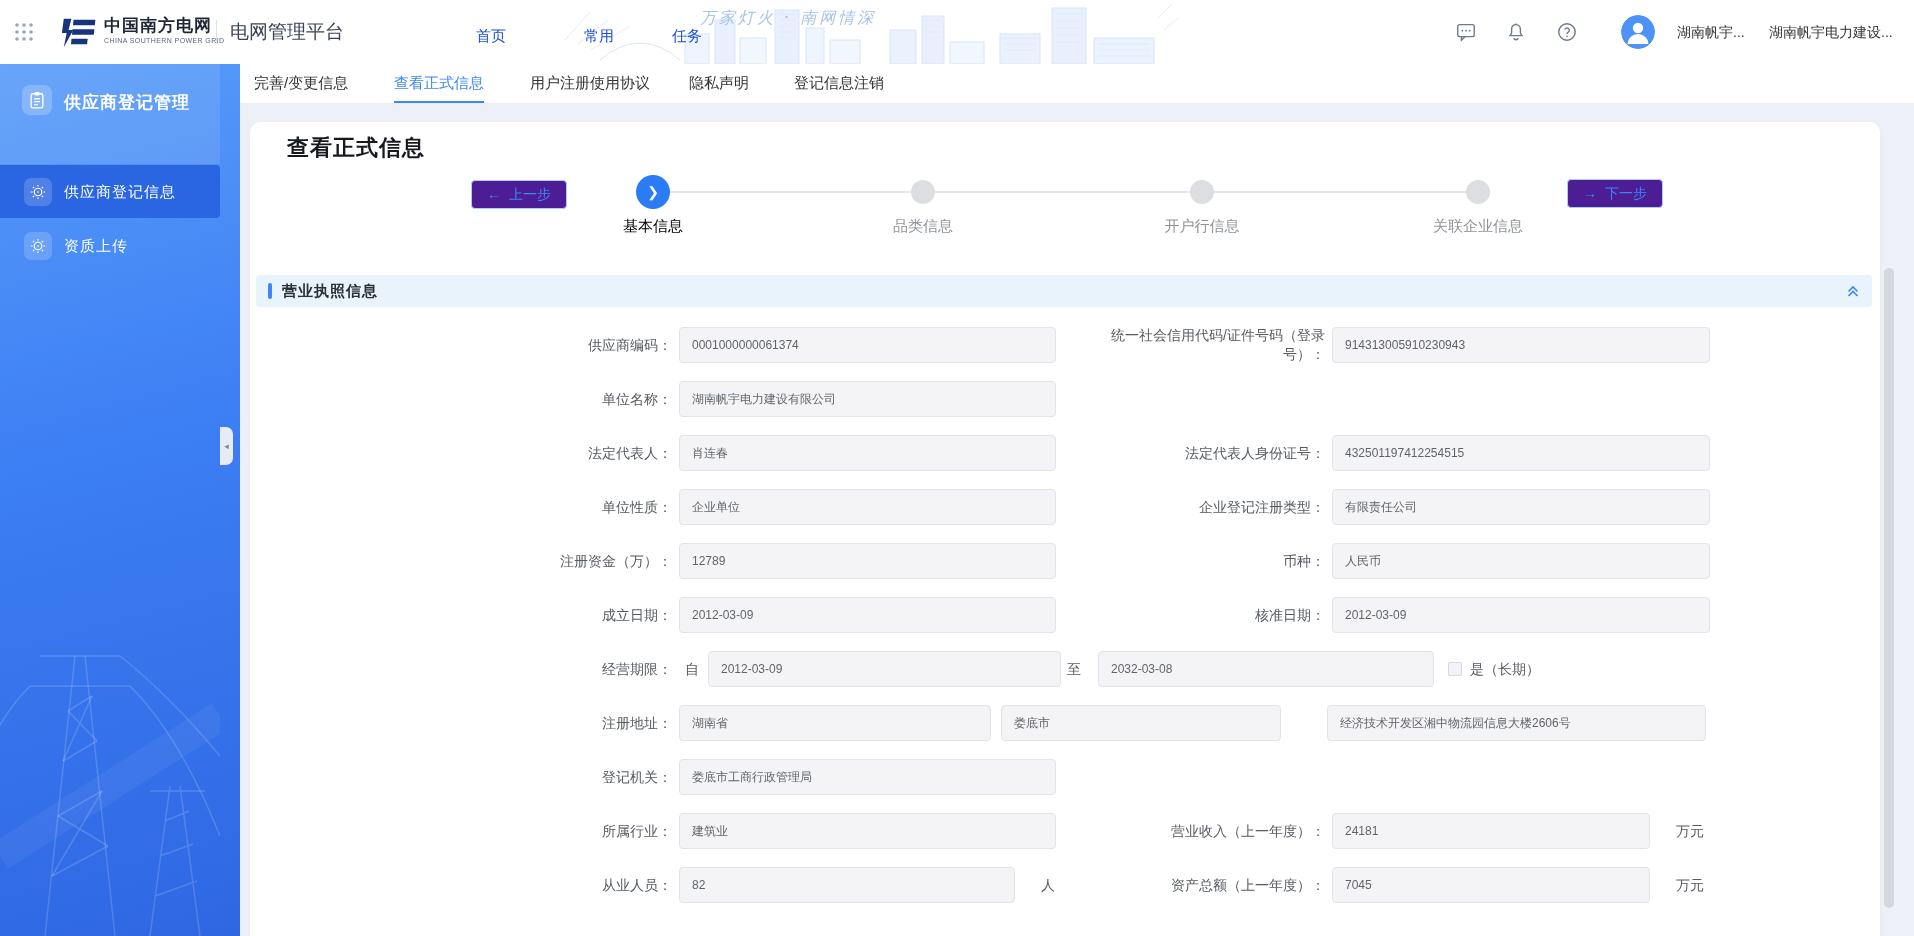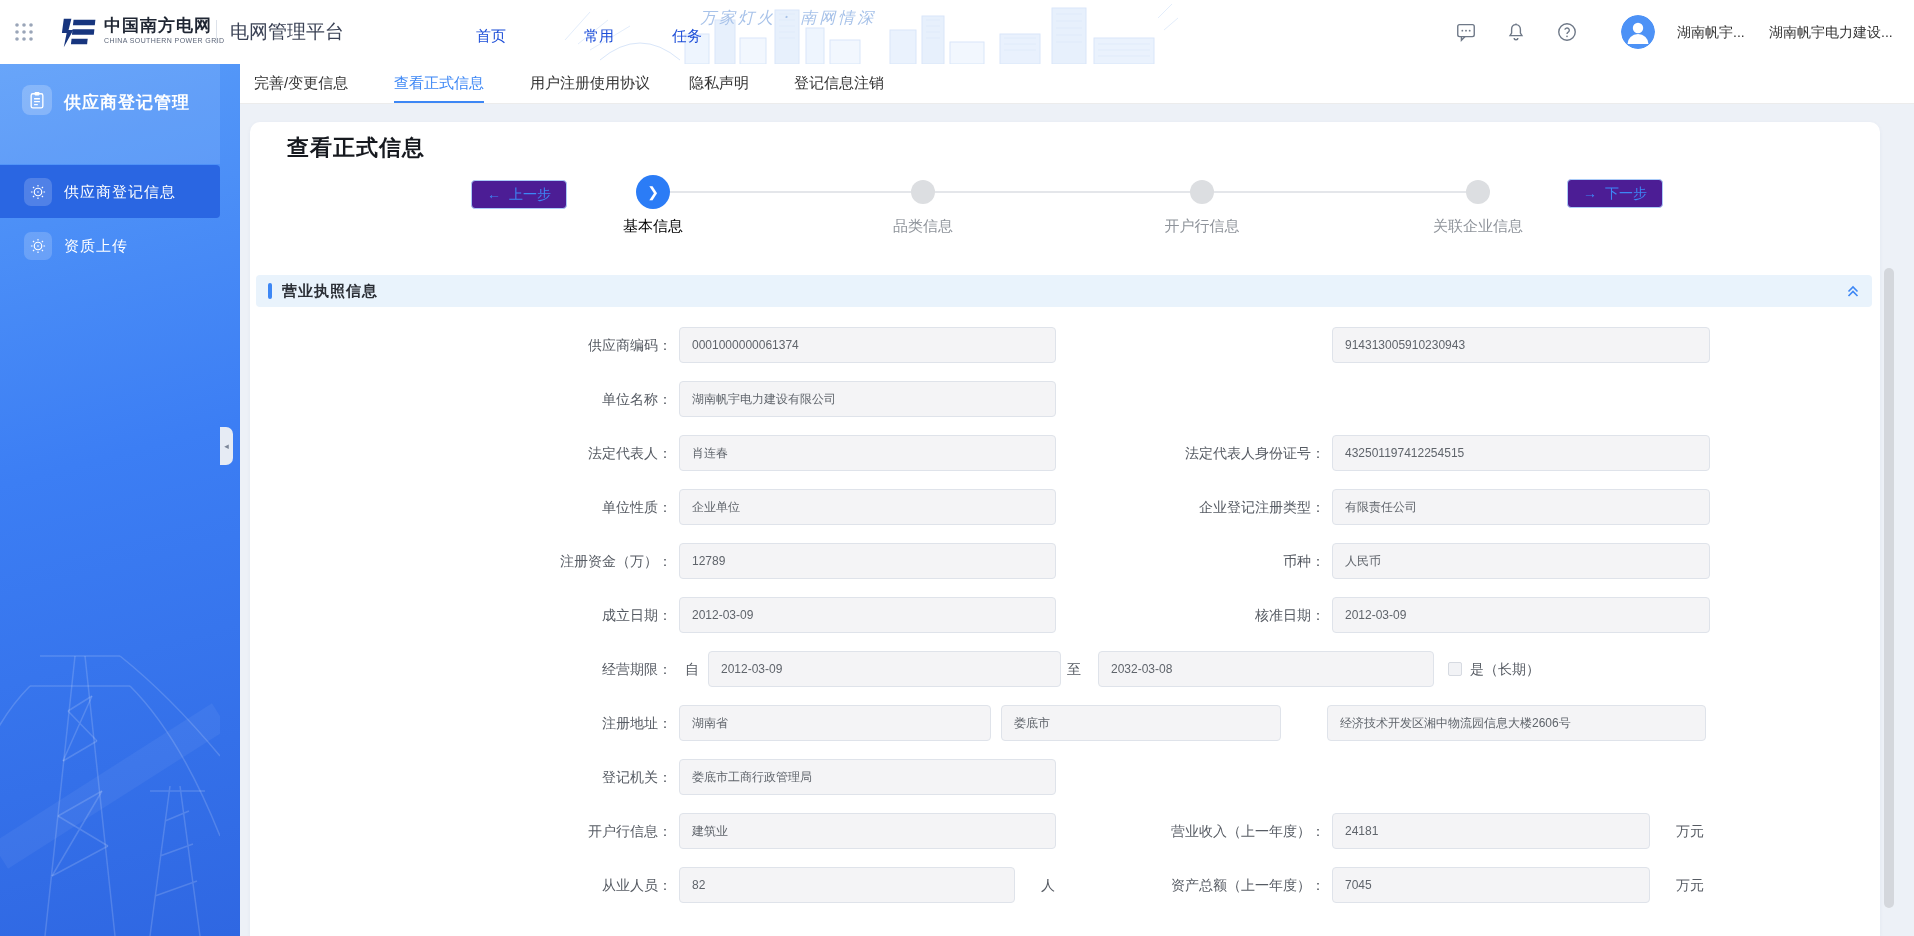--- a/index.html
+++ b/index.html
@@ -249,20 +249,21 @@
       <svg class="sec-fold" viewBox="0 0 14 14" fill="none" stroke="#3d87f5" stroke-width="1.6">
         <path d="M2.5 7.5 L7 3 L11.5 7.5 M2.5 12 L7 7.5 L11.5 12"></path>
       </svg>
     </div>
 
     <div class="form">
 
       <div class="row">
         <div class="lbl l">供应商编码：</div>
         <div class="inp l">0001000000061374</div>
+        <div class="lbl r">统一社会信用代码/证件号码（登录号）：</div>
         <div class="inp r">914313005910230943</div>
       </div>
 
       <div class="row">
         <div class="lbl l">单位名称：</div>
         <div class="inp l">湖南帆宇电力建设有限公司</div>
       </div>
 
       <div class="row">
         <div class="lbl l">法定代表人：</div>
@@ -308,21 +309,21 @@
         <div class="inp" style="left:751px;width:280px">娄底市</div>
         <div class="inp" style="left:1077px;width:379px">经济技术开发区湘中物流园信息大楼2606号</div>
       </div>
 
       <div class="row">
         <div class="lbl l">登记机关：</div>
         <div class="inp l">娄底市工商行政管理局</div>
       </div>
 
       <div class="row">
-        <div class="lbl l">开户行信息：</div>
+        <div class="lbl l">所属行业：</div>
         <div class="inp l">建筑业</div>
         <div class="lbl r">营业收入（上一年度）：</div>
         <div class="inp r nar">24181</div>
         <span class="unit" style="left:1426px">万元</span>
       </div>
 
       <div class="row">
         <div class="lbl l">从业人员：</div>
         <div class="inp l nar">82</div>
         <span class="unit" style="left:791px">人</span>

